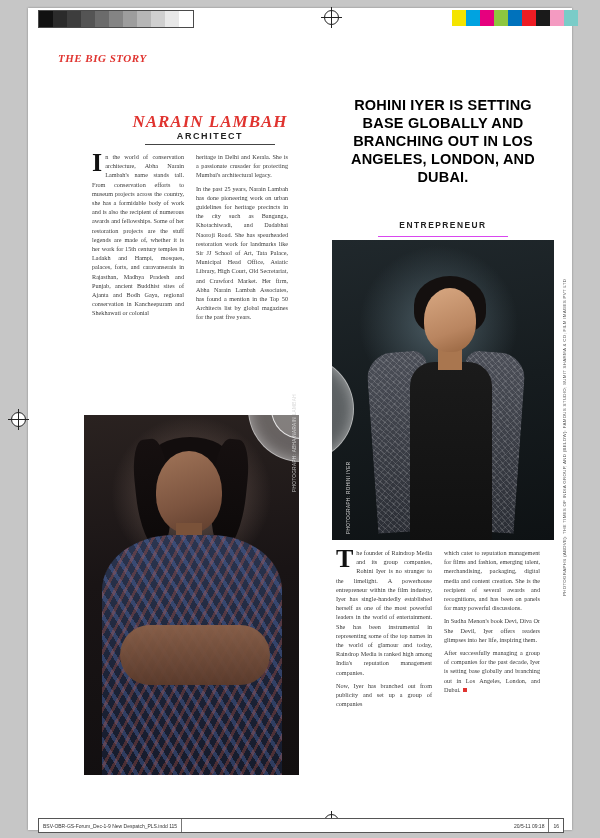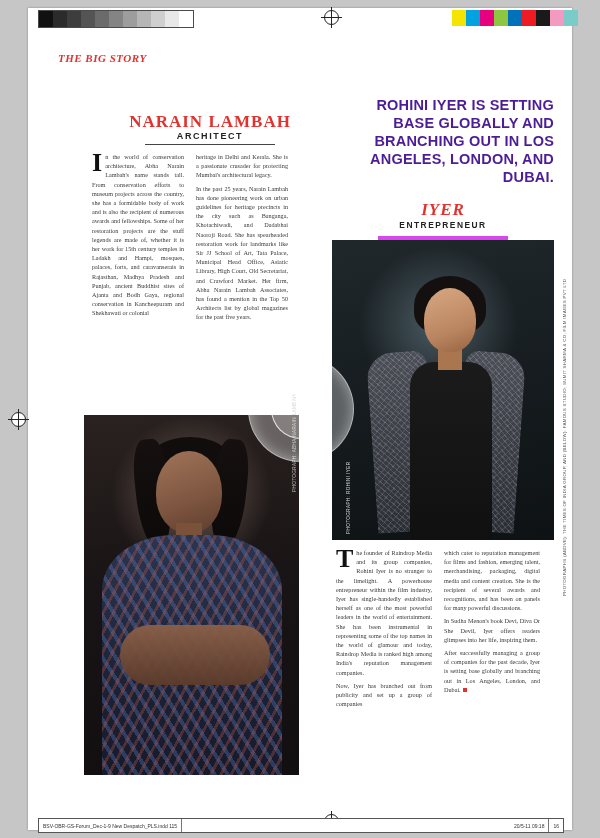--- a/index.html
+++ b/index.html
@@ -89,20 +89,21 @@
     font-size: 22px;
     letter-spacing: 2px;
     color: #111;
   }
   .abha-sub {
     position: absolute;
     left: 110px; top: 112px;
     width: 200px;
     text-align: center;
     font-family: "Liberation Serif", serif;
+    font-style: italic;
     font-weight: bold;
     font-size: 17px;
     letter-spacing: 1px;
     color: #e0332f;
   }
   .abha-role {
     position: absolute;
     left: 145px; top: 131px;
     width: 130px;
     text-align: center;
@@ -201,27 +202,27 @@
     transform: rotate(-90deg);
     transform-origin: left top;
     white-space: nowrap;
   }
 
   
   .rohini-lead {
     position: absolute;
     left: 332px; top: 96px;
     width: 222px;
-    text-align: right;
+    text-align: center;
     font-family: "Liberation Sans", sans-serif;
     font-weight: bold;
     font-size: 14.5px;
     line-height: 18px;
     letter-spacing: .2px;
-    color: #4c1d95;
+    color: #000000;
   }
   .rohini-title {
     position: absolute;
     left: 332px; top: 178px;
     width: 222px;
     text-align: center;
     font-family: "Liberation Serif", serif;
     font-weight: bold;
     font-size: 22px;
     letter-spacing: 2px;
@@ -241,21 +242,21 @@
   }
   .rohini-role {
     position: absolute;
     left: 378px; top: 220px;
     width: 130px;
     text-align: center;
     font-size: 8.4px;
     font-weight: bold;
     letter-spacing: 1.5px;
     color: #222;
-    border-bottom: 5px solid #d946ef;
+    border-bottom: 1px solid #d946ef;
     padding-bottom: 6px;
   }
 
   .rohini-photo {
     position: absolute;
     left: 332px; top: 240px;
     width: 222px; height: 300px;
     background:
       radial-gradient(ellipse 55% 40% at 48% 28%, #4a5b63 0%, rgba(20,26,30,0) 65%),
       linear-gradient(170deg, #20282c 0%, #161c1f 50%, #0e1214 100%);
@@ -433,21 +434,20 @@
     <div class="hairL"></div>
     <div class="hairR"></div>
     <div class="face"></div>
     <div class="neck"></div>
     <div class="body"></div>
     <div class="arm"></div>
   </div>
   <div class="photo-credit-l">PHOTOGRAPH: ABHA NARAIN LAMBAH</div>
 
   <div class="rohini-lead">ROHINI IYER IS SETTING BASE GLOBALLY AND BRANCHING OUT IN LOS ANGELES, LONDON, AND DUBAI.</div>
-  <div class="rohini-sub">IYER</div>
   <div class="rohini-role">ENTREPRENEUR</div>
 
   <div class="rohini-photo">
     <div class="hairback"></div>
     <div class="jacketL"></div>
     <div class="jacketR"></div>
     <div class="dress"></div>
     <div class="neck"></div>
     <div class="hair"></div>
     <div class="face"></div>

